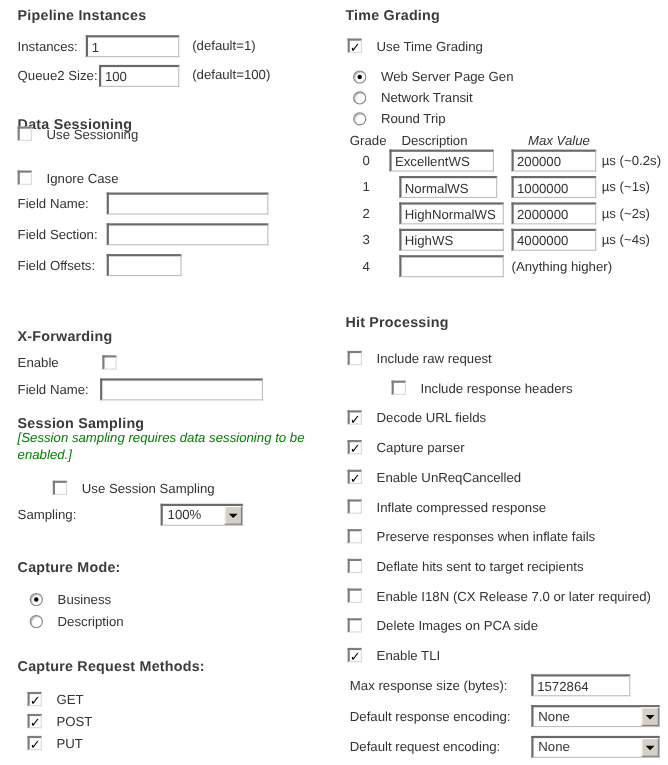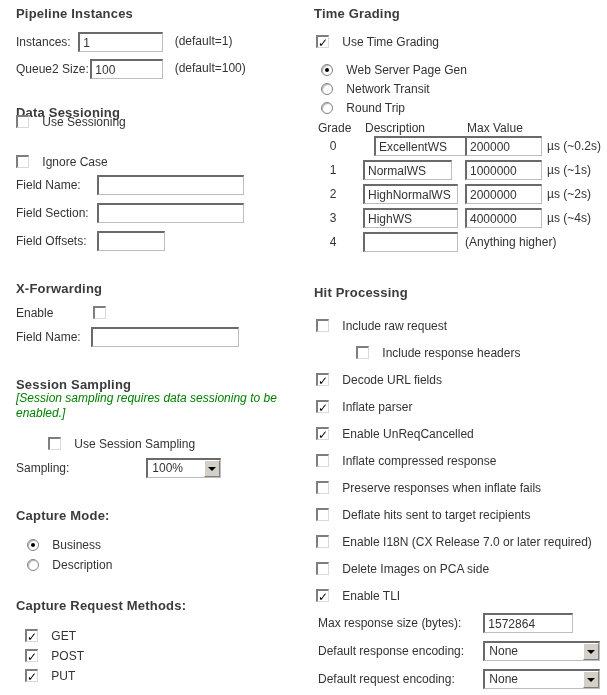--- a/index.html
+++ b/index.html
@@ -105,21 +105,21 @@
     <div class="row" style="top:97px;">
       <span class="lbl" style="width:78px;">Field Section:</span>
       <input class="tb" style="width: 147px;" value="">
     </div>
     <div class="row" style="top:125px;">
       <span class="lbl" style="width:78px;">Field Offsets:</span>
       <input class="tb" style="width: 68px;" value="">
     </div>
   </div>
 
-  <div class="section" style="top:281px;">
+  <div class="section" style="top:298px;">
     <div class="hd">X-Forwarding</div>
     <div class="row" style="top:21px;">
       <span class="lbl" style="width:74px;">Enable</span>
       <span class="cb"></span>
     </div>
     <div class="row" style="top:45px;">
       <span class="lbl" style="width:72px;">Field Name:</span>
       <input class="tb" style="width: 148px;" value="">
     </div>
   </div>
@@ -188,26 +188,26 @@
       <span class="cbl">Network Transit</span>
     </div>
     <div class="row" style="top:91px;left:7px;">
       <span class="rb"></span>
       <span class="cbl">Round Trip</span>
     </div>
 
     <div class="row thead" style="top:112px;">
       <span style="left:4px;">Grade</span>
       <span style="left:51px;">Description</span>
-      <span style="left:153px;">Max Value</span>
+      <span style="left:166px;font-style:italic;">Max Value</span>
     </div>
 
     <div class="row" style="top:130px;width:293px;">
       <span class="gnum" style="left:4px;">0</span>
-      <input class="tb" style="position: absolute; left: 60px; width: 95px;" value="ExcellentWS">
+      <input class="tb" style="position: absolute; left: 40px; width: 95px;" value="ExcellentWS">
       <input class="tb" style="position: absolute; left: 151px; width: 77px;" value="200000">
       <span style="position:absolute;left:233px;">µs (~0.2s)</span>
     </div>
     <div class="row" style="top:154px;width:293px;">
       <span class="gnum" style="left:4px;">1</span>
       <input class="tb" style="position: absolute; left: 49px; width: 89px;" value="NormalWS">
       <input class="tb" style="position: absolute; left: 151px; width: 77px;" value="1000000">
       <span style="position:absolute;left:233px;">µs (~1s)</span>
     </div>
     <div class="row" style="top:178px;width:293px;">
@@ -239,21 +239,21 @@
     <div class="row" style="top:57px;left:2px;padding-left:40px;">
       <span class="cb"></span>
       <span class="cbl">Include response headers</span>
     </div>
     <div class="row" style="top:84px;left:2px;">
       <span class="cb checked"></span>
       <span class="cbl">Decode URL fields</span>
     </div>
     <div class="row" style="top:111px;left:2px;">
       <span class="cb checked"></span>
-      <span class="cbl">Inflate parser</span>
+      <span class="cbl">Capture parser</span>
     </div>
     <div class="row" style="top:138px;left:2px;">
       <span class="cb checked"></span>
       <span class="cbl">Enable UnReqCancelled</span>
     </div>
     <div class="row" style="top:165px;left:2px;">
       <span class="cb"></span>
       <span class="cbl">Inflate compressed response</span>
     </div>
     <div class="row" style="top:192px;left:2px;">

